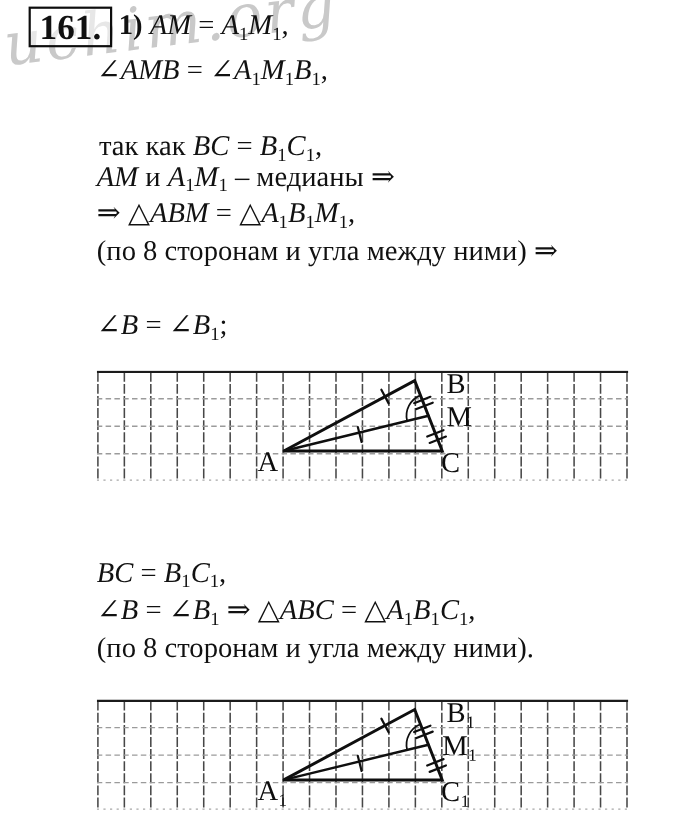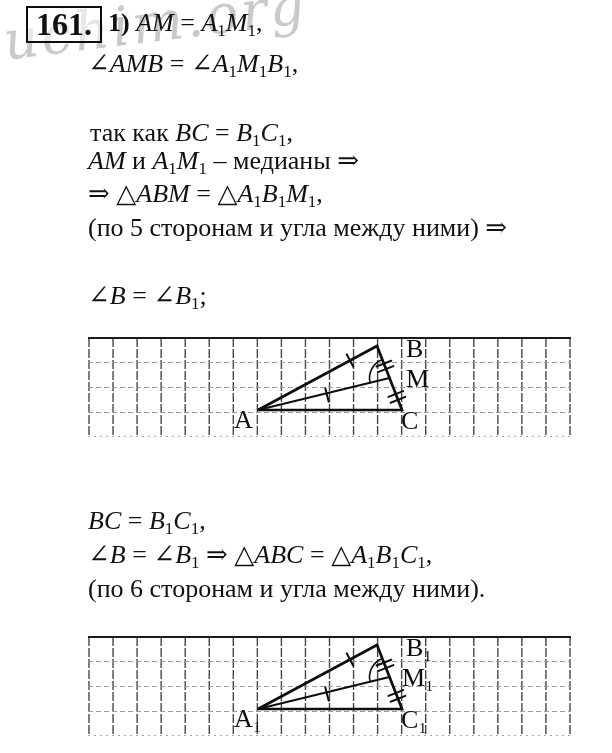--- a/index.html
+++ b/index.html
@@ -26,21 +26,21 @@
 
   <div class="watermark">uchim.org</div>
 
   <div class="numbox">161.</div>
 
   <div class="tl" style="left:108px;top:7px"><span class="b">1) </span><span class="m">AM</span><span class="r"> = </span><span class="m">A</span><span class="sub">1</span><span class="m">M</span><span class="sub">1</span><span class="r">,</span></div>
   <div class="tl" style="left:88px;top:48px"><span class="r">∠</span><span class="m">AMB</span><span class="r"> = </span><span class="r">∠</span><span class="m">A</span><span class="sub">1</span><span class="m">M</span><span class="sub">1</span><span class="m">B</span><span class="sub">1</span><span class="r">,</span></div>
   <div class="tl" style="left:90px;top:117px"><span class="r">так как </span><span class="m">BC</span><span class="r"> = </span><span class="m">B</span><span class="sub">1</span><span class="m">C</span><span class="sub">1</span><span class="r">,</span></div>
   <div class="tl" style="left:88px;top:145px"><span class="m">AM</span><span class="r"> и </span><span class="m">A</span><span class="sub">1</span><span class="m">M</span><span class="sub">1</span><span class="r"> – медианы ⇒</span></div>
   <div class="tl" style="left:88px;top:178px"><span class="r">⇒ </span><span class="r">△</span><span class="m">ABM</span><span class="r"> = </span><span class="r">△</span><span class="m">A</span><span class="sub">1</span><span class="m">B</span><span class="sub">1</span><span class="m">M</span><span class="sub">1</span><span class="r">,</span></div>
-  <div class="tl" style="left:88px;top:212px"><span class="r">(по 5 сторонам и угла между ними) ⇒</span></div>
+  <div class="tl" style="left:88px;top:212px"><span class="r">(по 8 сторонам и угла между ними) ⇒</span></div>
   <div class="tl" style="left:88px;top:280px"><span class="r">∠</span><span class="m">B</span><span class="r"> = </span><span class="r">∠</span><span class="m">B</span><span class="sub">1</span><span class="r">;</span></div>
 
   <div class="fig" style="top:337px">
     <svg class="figsvg" viewBox="0 0 484 102" width="484" height="102">
         <g>
           <line x1="1" y1="1" x2="1" y2="99" stroke="#2e2e2e" stroke-width="1.4" stroke-dasharray="9 2" opacity="0.88"></line>
           <line x1="25.05" y1="1" x2="25.05" y2="99" stroke="#2e2e2e" stroke-width="1.4" stroke-dasharray="9 2" opacity="0.88"></line>
           <line x1="49.1" y1="1" x2="49.1" y2="99" stroke="#2e2e2e" stroke-width="1.4" stroke-dasharray="9 2" opacity="0.88"></line>
           <line x1="73.15" y1="1" x2="73.15" y2="99" stroke="#2e2e2e" stroke-width="1.4" stroke-dasharray="9 2" opacity="0.88"></line>
           <line x1="97.2" y1="1" x2="97.2" y2="99" stroke="#2e2e2e" stroke-width="1.4" stroke-dasharray="9 2" opacity="0.88"></line>
@@ -79,21 +79,21 @@
         </g>
       </svg>
     <div class="vlabel" style="left:146px;top:70px">A</div>
     <div class="vlabel" style="left:318px;top:-1px">B</div>
     <div class="vlabel" style="left:318px;top:29px">M</div>
     <div class="vlabel" style="left:313px;top:71px">C</div>
   </div>
 
   <div class="tl" style="left:88px;top:505px"><span class="m">BC</span><span class="r"> = </span><span class="m">B</span><span class="sub">1</span><span class="m">C</span><span class="sub">1</span><span class="r">,</span></div>
   <div class="tl" style="left:88px;top:539px"><span class="r">∠</span><span class="m">B</span><span class="r"> = </span><span class="r">∠</span><span class="m">B</span><span class="sub">1</span><span class="r"> ⇒ </span><span class="r">△</span><span class="m">ABC</span><span class="r"> = </span><span class="r">△</span><span class="m">A</span><span class="sub">1</span><span class="m">B</span><span class="sub">1</span><span class="m">C</span><span class="sub">1</span><span class="r">,</span></div>
-  <div class="tl" style="left:88px;top:573px"><span class="r">(по 6 сторонам и угла между ними).</span></div>
+  <div class="tl" style="left:88px;top:573px"><span class="r">(по 8 сторонам и угла между ними).</span></div>
 
   <div class="fig" style="top:636px">
     <svg class="figsvg" viewBox="0 0 484 102" width="484" height="102">
         <g>
           <line x1="1" y1="1" x2="1" y2="99" stroke="#2e2e2e" stroke-width="1.4" stroke-dasharray="9 2" opacity="0.88"></line>
           <line x1="25.05" y1="1" x2="25.05" y2="99" stroke="#2e2e2e" stroke-width="1.4" stroke-dasharray="9 2" opacity="0.88"></line>
           <line x1="49.1" y1="1" x2="49.1" y2="99" stroke="#2e2e2e" stroke-width="1.4" stroke-dasharray="9 2" opacity="0.88"></line>
           <line x1="73.15" y1="1" x2="73.15" y2="99" stroke="#2e2e2e" stroke-width="1.4" stroke-dasharray="9 2" opacity="0.88"></line>
           <line x1="97.2" y1="1" x2="97.2" y2="99" stroke="#2e2e2e" stroke-width="1.4" stroke-dasharray="9 2" opacity="0.88"></line>
           <line x1="121.25" y1="1" x2="121.25" y2="99" stroke="#2e2e2e" stroke-width="1.4" stroke-dasharray="9 2" opacity="0.88"></line>

